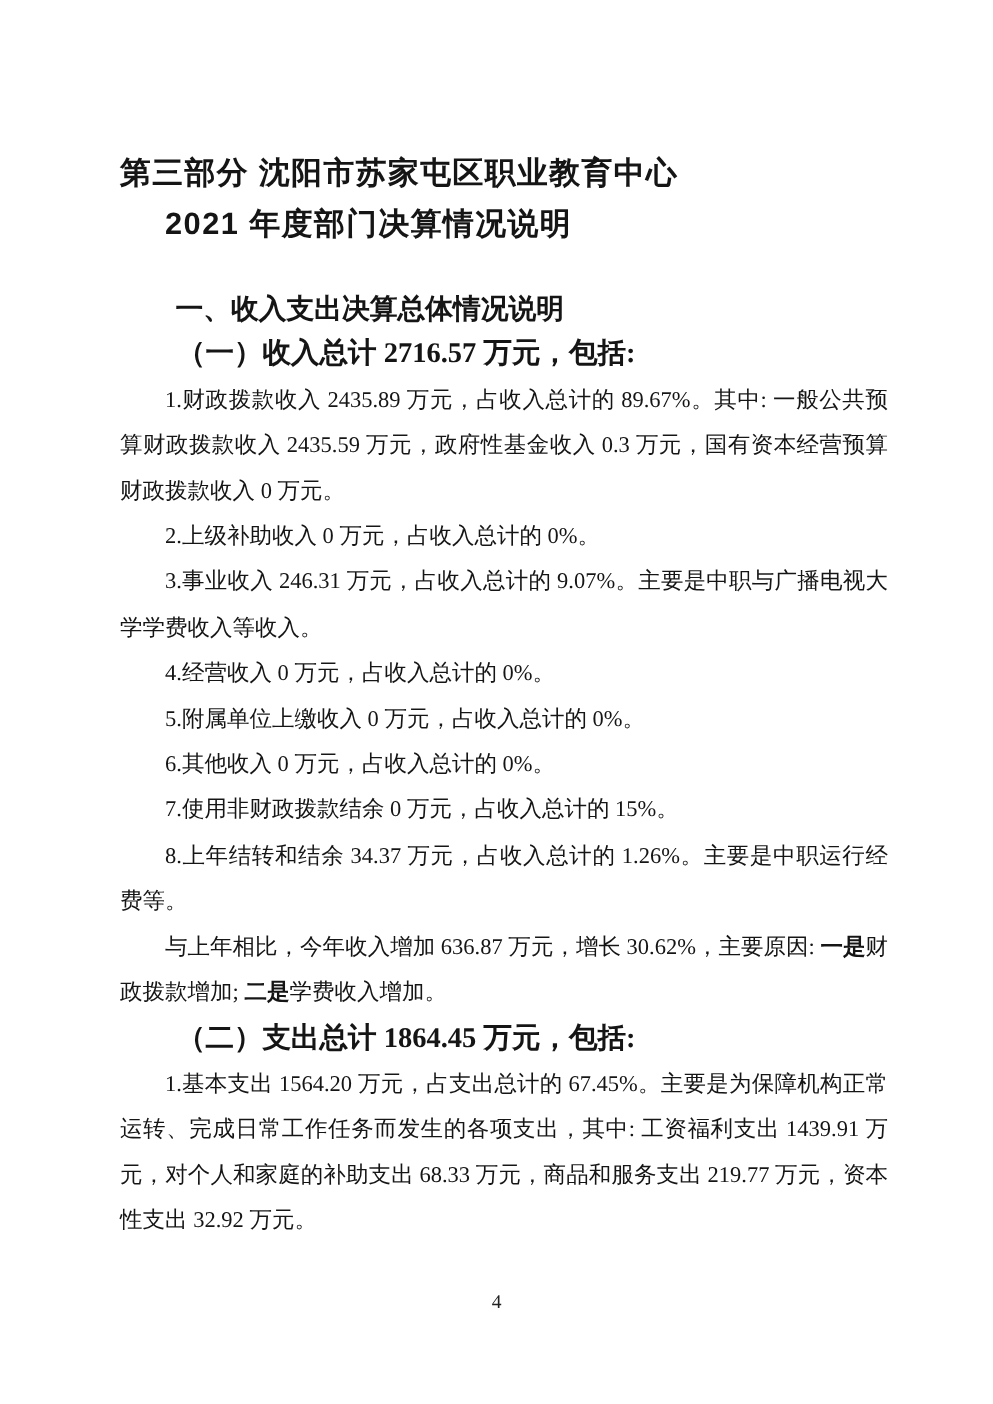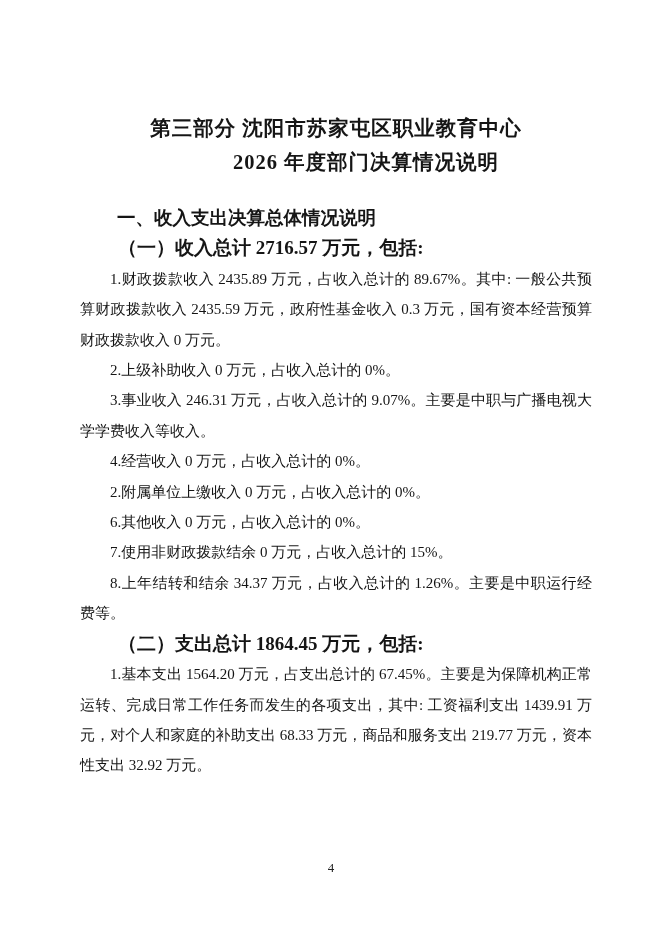--- a/index.html
+++ b/index.html
@@ -16,26 +16,25 @@
     overflow: hidden;
     font-family: "Liberation Serif", "DejaVu Serif", serif;
   }
   .content {
     position: absolute;
     left: 80px;
     top: 99px;
     width: 512px;
   }
   .doc-title {
-    margin: 12px;
-    font-family: Liberation Serif, serif;
+    margin: 0;
+    font-family: Liberation Sans, sans-serif;
     font-weight: 700;
     font-size: 20.5px;
     line-height: 34px;
-    text-align: center;
     letter-spacing: 1px;
   }
   .title-line1 { display: block; }
   .title-line2 {
     display: block;
     position: relative;
     left: 30px;
   }
   .h1 {
     margin: 24px 0 0 0;
@@ -76,36 +75,37 @@
   }
 </style>
 </head>
 <body>
 
 <div class="page">
   <div class="content">
 
     <h1 class="doc-title">
       <span class="title-line1">第三部分 沈阳市苏家屯区职业教育中心</span>
-      <span class="title-line2">2026 年度部门决算情况说明</span>
+      <span class="title-line2">2021 年度部门决算情况说明</span>
     </h1>
 
     <div class="h1">一、收入支出决算总体情况说明</div>
 
     <div class="h2">（一）收入总计 2716.57 万元，包括:</div>
 
     <p class="para">1.财政拨款收入 2435.89 万元，占收入总计的 89.67%。其中: 一般公共预算财政拨款收入 2435.59 万元，政府性基金收入 0.3 万元，国有资本经营预算财政拨款收入 0 万元。</p>
     <p class="para">2.上级补助收入 0 万元，占收入总计的 0%。</p>
     <p class="para">3.事业收入 246.31 万元，占收入总计的 9.07%。主要是中职与广播电视大学学费收入等收入。</p>
     <p class="para">4.经营收入 0 万元，占收入总计的 0%。</p>
-    <p class="para">2.附属单位上缴收入 0 万元，占收入总计的 0%。</p>
+    <p class="para">5.附属单位上缴收入 0 万元，占收入总计的 0%。</p>
     <p class="para">6.其他收入 0 万元，占收入总计的 0%。</p>
     <p class="para">7.使用非财政拨款结余 0 万元，占收入总计的 15%。</p>
     <p class="para">8.上年结转和结余 34.37 万元，占收入总计的 1.26%。主要是中职运行经费等。</p>
 
+    <p class="para"><span>与上年相比，今年收入增加 636.87 万元，增长 30.62%，主要原因: </span><span class="bold-run">一是</span><span>财政拨款增加; </span><span class="bold-run">二是</span><span>学费收入增加。</span></p>
 
     <div class="h2">（二）支出总计 1864.45 万元，包括:</div>
 
     <p class="para">1.基本支出 1564.20 万元，占支出总计的 67.45%。主要是为保障机构正常运转、完成日常工作任务而发生的各项支出，其中: 工资福利支出 1439.91 万元，对个人和家庭的补助支出 68.33 万元，商品和服务支出 219.77 万元，资本性支出 32.92 万元。</p>
 
   </div>
 
   <div class="page-number">4</div>
 </div>
 

